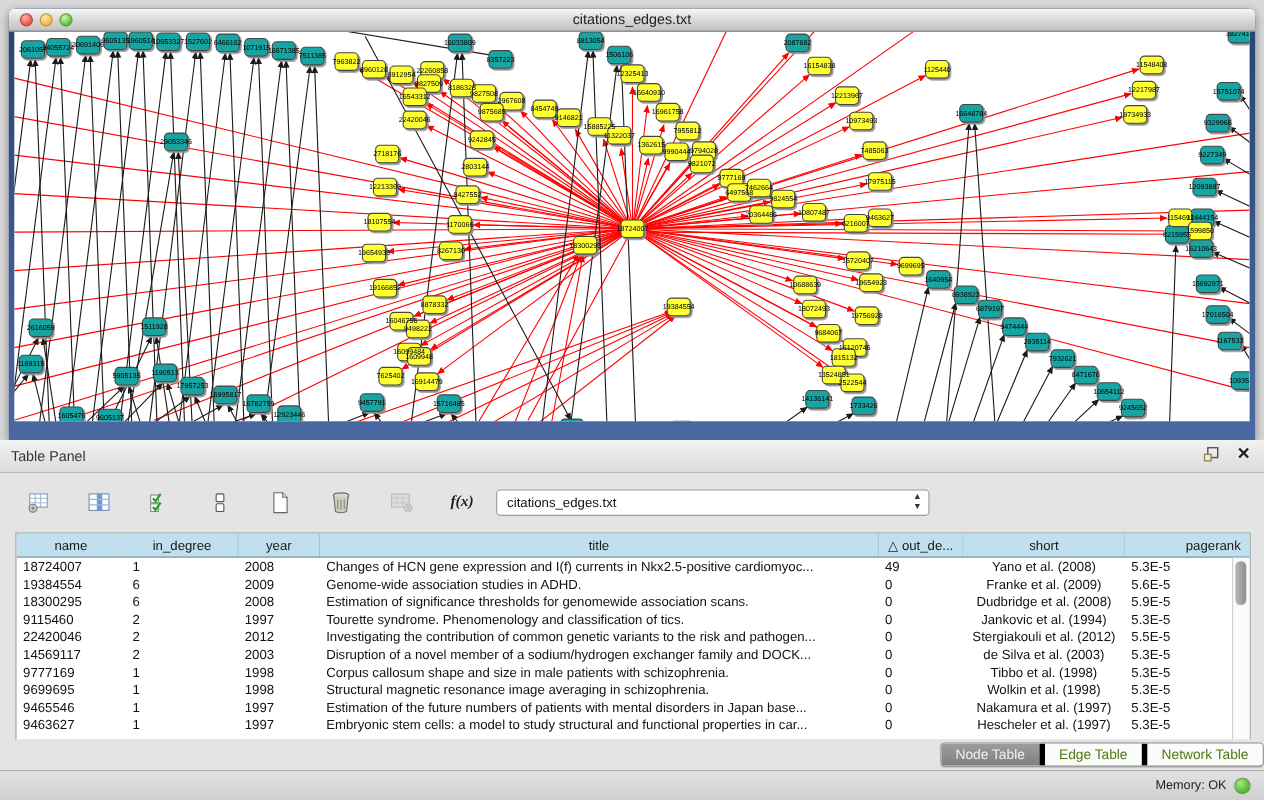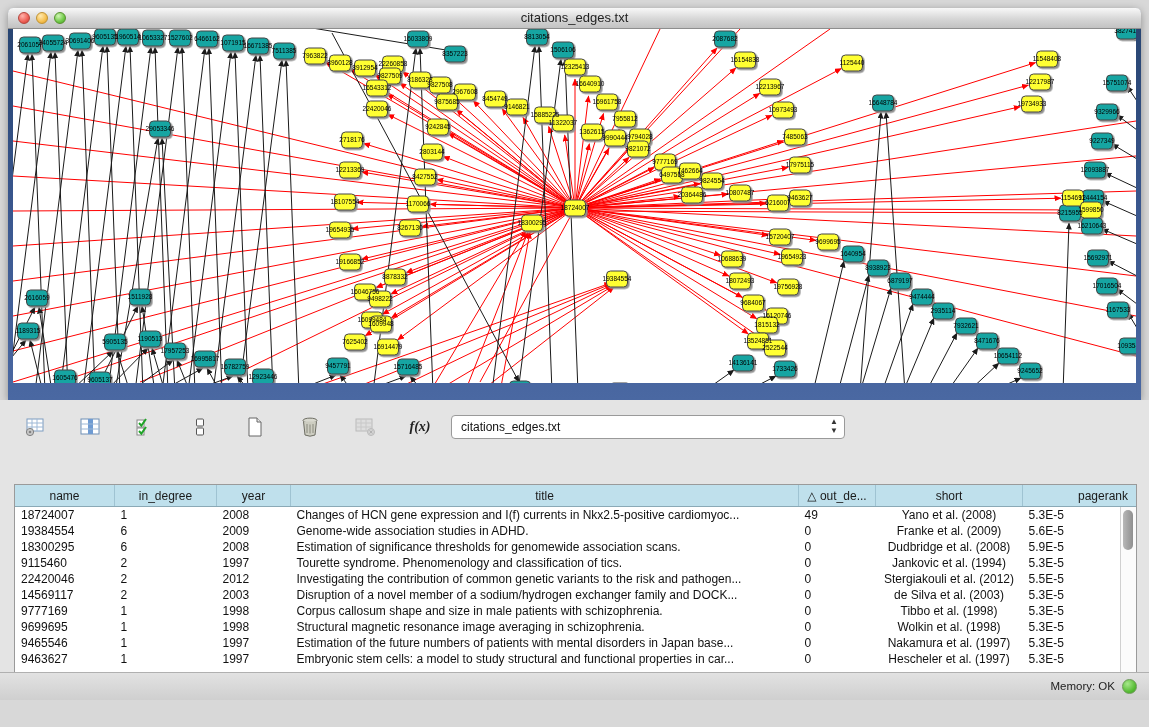--- a/index.html
+++ b/index.html
@@ -55,21 +55,21 @@
   
   .tabbar{position:absolute;left:0;top:272px;width:100%;height:28px;display:flex;
     justify-content:flex-end;align-items:center;background:#e4e4e4;}
   .seg{display:inline-flex;border:1px solid #8e8e8e;border-radius:4px;overflow:hidden;
     background:#fbfbfb;box-shadow:0 1px 1px rgba(0,0,0,.15);}
   .seg button{border:none;background:transparent;font-size:12.5px;padding:3px 13px;color:#4d7c0f;
     border-left:5px solid #000000;cursor:pointer;font-family:inherit;}
   .seg button:first-child{border-left:none;}
   .seg button.active{background:linear-gradient(180deg,#9d9d9d,#7f7f7f);color:#f2f2f2;}
   
-  .statusbar{position:absolute;left:0;top:672px;width:1149px;height:27px;
+  .statusbar{position:absolute;left:0;top:700px;width:1149px;height:27px;
     background:linear-gradient(180deg,#e2e2e2,#cfcfcf);border-top:1px solid #b0b0b0;}
   .mem{position:absolute;right:34px;top:7px;font-size:11.5px;color:#222;}
   .memdot{position:absolute;right:12px;top:6px;width:13px;height:13px;border-radius:50%;
     background:radial-gradient(circle at 35% 30%,#a8e88c,#54bb32 65%,#3f9c22);
     border:1px solid #6a9a55;cursor:pointer;}
   .grip{position:absolute;left:570px;top:401px;width:12px;height:6px;opacity:.55;
     background:radial-gradient(circle,#777 1px,transparent 1.3px);background-size:4px 4px;}
 </style>
 </head>
 <body>
@@ -552,20 +552,30 @@
           <text x="617" y="280" text-anchor="middle" font-size="6.5" fill="#000">19384554</text>
           <text x="532" y="224" text-anchor="middle" font-size="6.5" fill="#000">18300295</text>
           <text x="575" y="209" text-anchor="middle" font-size="6.5" fill="#000">18724007</text>
         </g>
     </svg>
   </div>
 </div>
 <div class="grip"></div>
 
 <div class="table-panel">
+  <div class="panel-header">
+    <span class="ph-title">Table Panel</span>
+    <span class="ph-icons">
+      <svg class="float-ic" viewBox="0 0 16 16">
+        <rect x="4" y="2" width="9" height="9" fill="none" stroke="#55566b" stroke-width="1.3"></rect>
+        <rect x="1" y="8" width="6" height="6" fill="#efe9d2" stroke="#8b854f" stroke-width="1.2"></rect>
+      </svg>
+      <span class="close-ic">✕</span>
+    </span>
+  </div>
 
   <div class="toolbar">
     <div class="tb-icons">
       <span class="tb-icon">
         <svg width="22" height="20" viewBox="0 0 22 20">
           <rect x="3" y="2" width="16" height="12" fill="#fff" stroke="#7d9cc0"></rect>
           <path d="M3 6h16 M3 10h16 M8 2v12 M13 2v12" stroke="#9db8d6" fill="none"></path>
           <circle cx="6" cy="15" r="3.6" fill="#c9c9c9" stroke="#7e7e7e"></circle>
           <circle cx="6" cy="15" r="1.3" fill="#838383"></circle>
         </svg>

